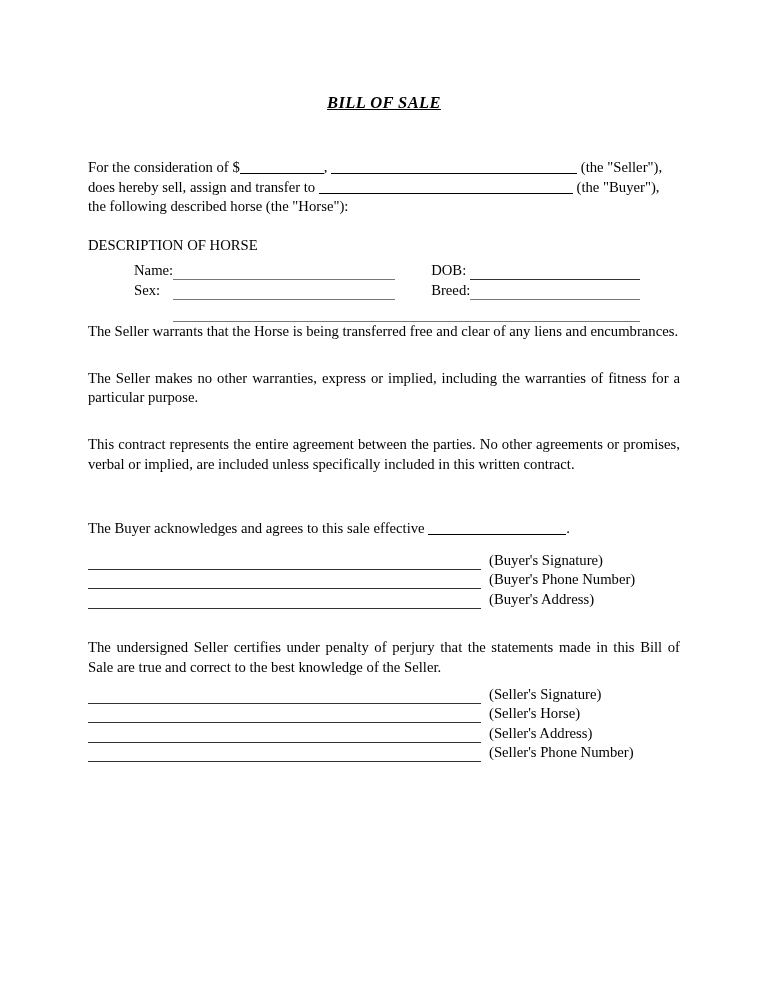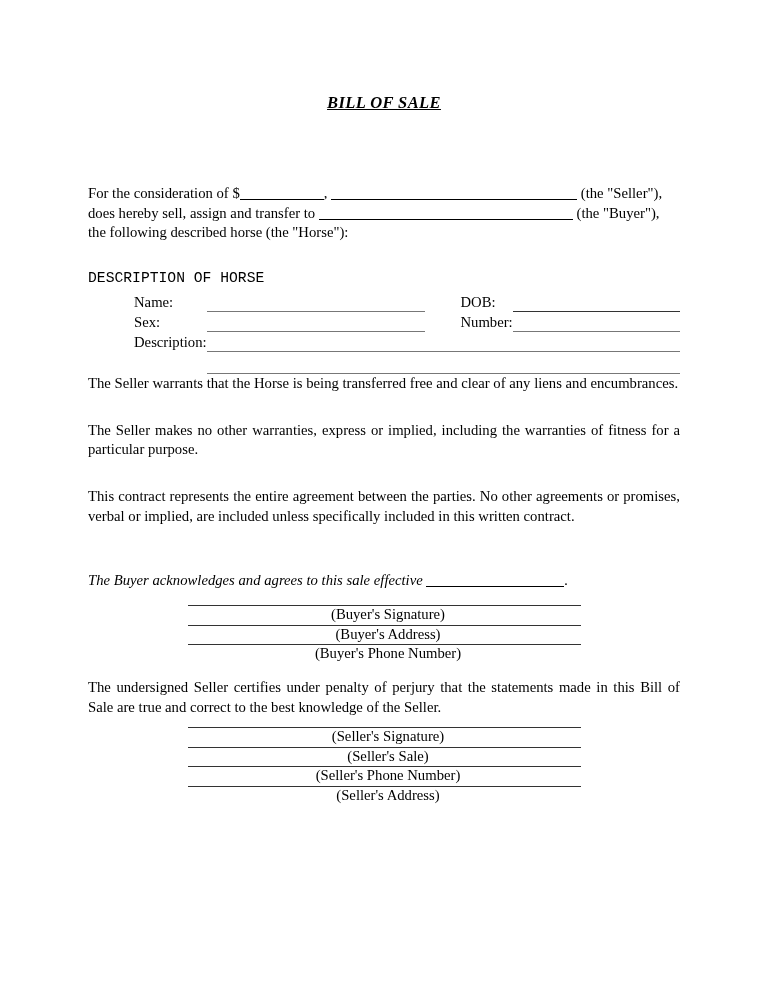--- a/index.html
+++ b/index.html
@@ -40,32 +40,31 @@
   }
   .para {
     font-size: 14.7px;
     line-height: 19.6px;
     margin: 0;
   }
   .para.justify {
     text-align: justify;
   }
   .intro {
-    margin-top: 71px;
+    margin-top: 45px;
   }
   .rule {
     display: inline-block;
     border-bottom: 1px solid #000;
     vertical-align: -2px;
     height: 0;
   }
   .section-head {
     font-size: 14.7px;
-    margin-top: 27px;
-    font-family: Liberation Mono, monospace;
+    margin-top: 20px;
   }
   .desc-table {
     margin-top: 6px;
     font-size: 14.7px;
     border-collapse: collapse;
   }
   .desc-table td {
     padding: 0;
     vertical-align: bottom;
     line-height: 20px;
@@ -87,44 +86,42 @@
     border-bottom: 1px solid #333;
     height: 15px;
   }
   .warranty {
   }
   .gap {
     margin-top: 27px;
   }
   .effective {
     margin-top: 45px;
-    font-style: italic;
   }
   .sig-block {
     margin-top: 13px;
     font-size: 14.7px;
   }
   .sig-row {
     display: flex;
-    align-items: center;
+    align-items: flex-start;
     height: 19.5px;
-    flex-direction: column;
   }
   .sig-line {
     width: 393px;
     border-bottom: 1px solid #333;
     height: 17px;
   }
   .sig-label {
     padding-left: 8px;
     white-space: nowrap;
     line-height: 17px;
   }
   .seller-cert {
-    margin-top: 16px;
+    margin-top: 28px;
   }
   .sig-block.seller {
     margin-top: 8px;
   }
   .inline-rule-1 { width: 84px; }
   .inline-rule-2 { width: 246px; }
   .inline-rule-3 { width: 254px; }
   .inline-rule-eff { width: 138px; }
 </style>
 </head>
@@ -149,26 +146,22 @@
         <td class="lbl-cell">Name:</td>
         <td class="fill" style="width:222px"></td>
         <td style="width:36px"></td>
         <td class="lbl-cell-right">DOB:</td>
         <td class="fill-dark" style="width:170px"></td>
       </tr>
       <tr>
         <td class="lbl-cell">Sex:</td>
         <td class="fill"></td>
         <td></td>
-        <td class="lbl-cell-right">Number:</td>
+        <td class="lbl-cell-right">Breed:</td>
         <td class="fill"></td>
-      </tr>
-      <tr>
-        <td class="lbl-cell">Description:</td>
-        <td class="fill" colspan="4"></td>
       </tr>
       <tr>
         <td style="height:22px"></td>
         <td class="fill" colspan="4"></td>
       </tr>
     </tbody>
       </table>
 
     <p class="para justify warranty">The Seller warrants that the Horse is being transferred free and clear of any liens and encumbrances.</p>
     <p class="para justify gap">The Seller makes no other warranties, express or implied, including the warranties of fitness for a particular purpose.</p>
@@ -176,43 +169,43 @@
 
     <p class="para effective"><span>The Buyer acknowledges and agrees to this sale effective</span> <span class="rule inline-rule-eff"></span><span>.</span></p>
 
     <div class="sig-block">
       <div class="sig-row">
         <span class="sig-line"></span>
         <span class="sig-label">(Buyer's Signature)</span>
       </div>
       <div class="sig-row">
         <span class="sig-line"></span>
+        <span class="sig-label">(Buyer's Phone Number)</span>
+      </div>
+      <div class="sig-row">
+        <span class="sig-line"></span>
         <span class="sig-label">(Buyer's Address)</span>
       </div>
-      <div class="sig-row">
-        <span class="sig-line"></span>
-        <span class="sig-label">(Buyer's Phone Number)</span>
-      </div>
     </div>
 
     <p class="para justify seller-cert">The undersigned Seller certifies under penalty of perjury that the statements made in this Bill of Sale are true and correct to the best knowledge of the Seller.</p>
 
     <div class="sig-block seller">
       <div class="sig-row">
         <span class="sig-line"></span>
         <span class="sig-label">(Seller's Signature)</span>
       </div>
       <div class="sig-row">
         <span class="sig-line"></span>
-        <span class="sig-label">(Seller's Sale)</span>
+        <span class="sig-label">(Seller's Horse)</span>
+      </div>
+      <div class="sig-row">
+        <span class="sig-line"></span>
+        <span class="sig-label">(Seller's Address)</span>
       </div>
       <div class="sig-row">
         <span class="sig-line"></span>
         <span class="sig-label">(Seller's Phone Number)</span>
-      </div>
-      <div class="sig-row">
-        <span class="sig-line"></span>
-        <span class="sig-label">(Seller's Address)</span>
       </div>
     </div>
 
   </div>
 </div>
 
 </body></html>

